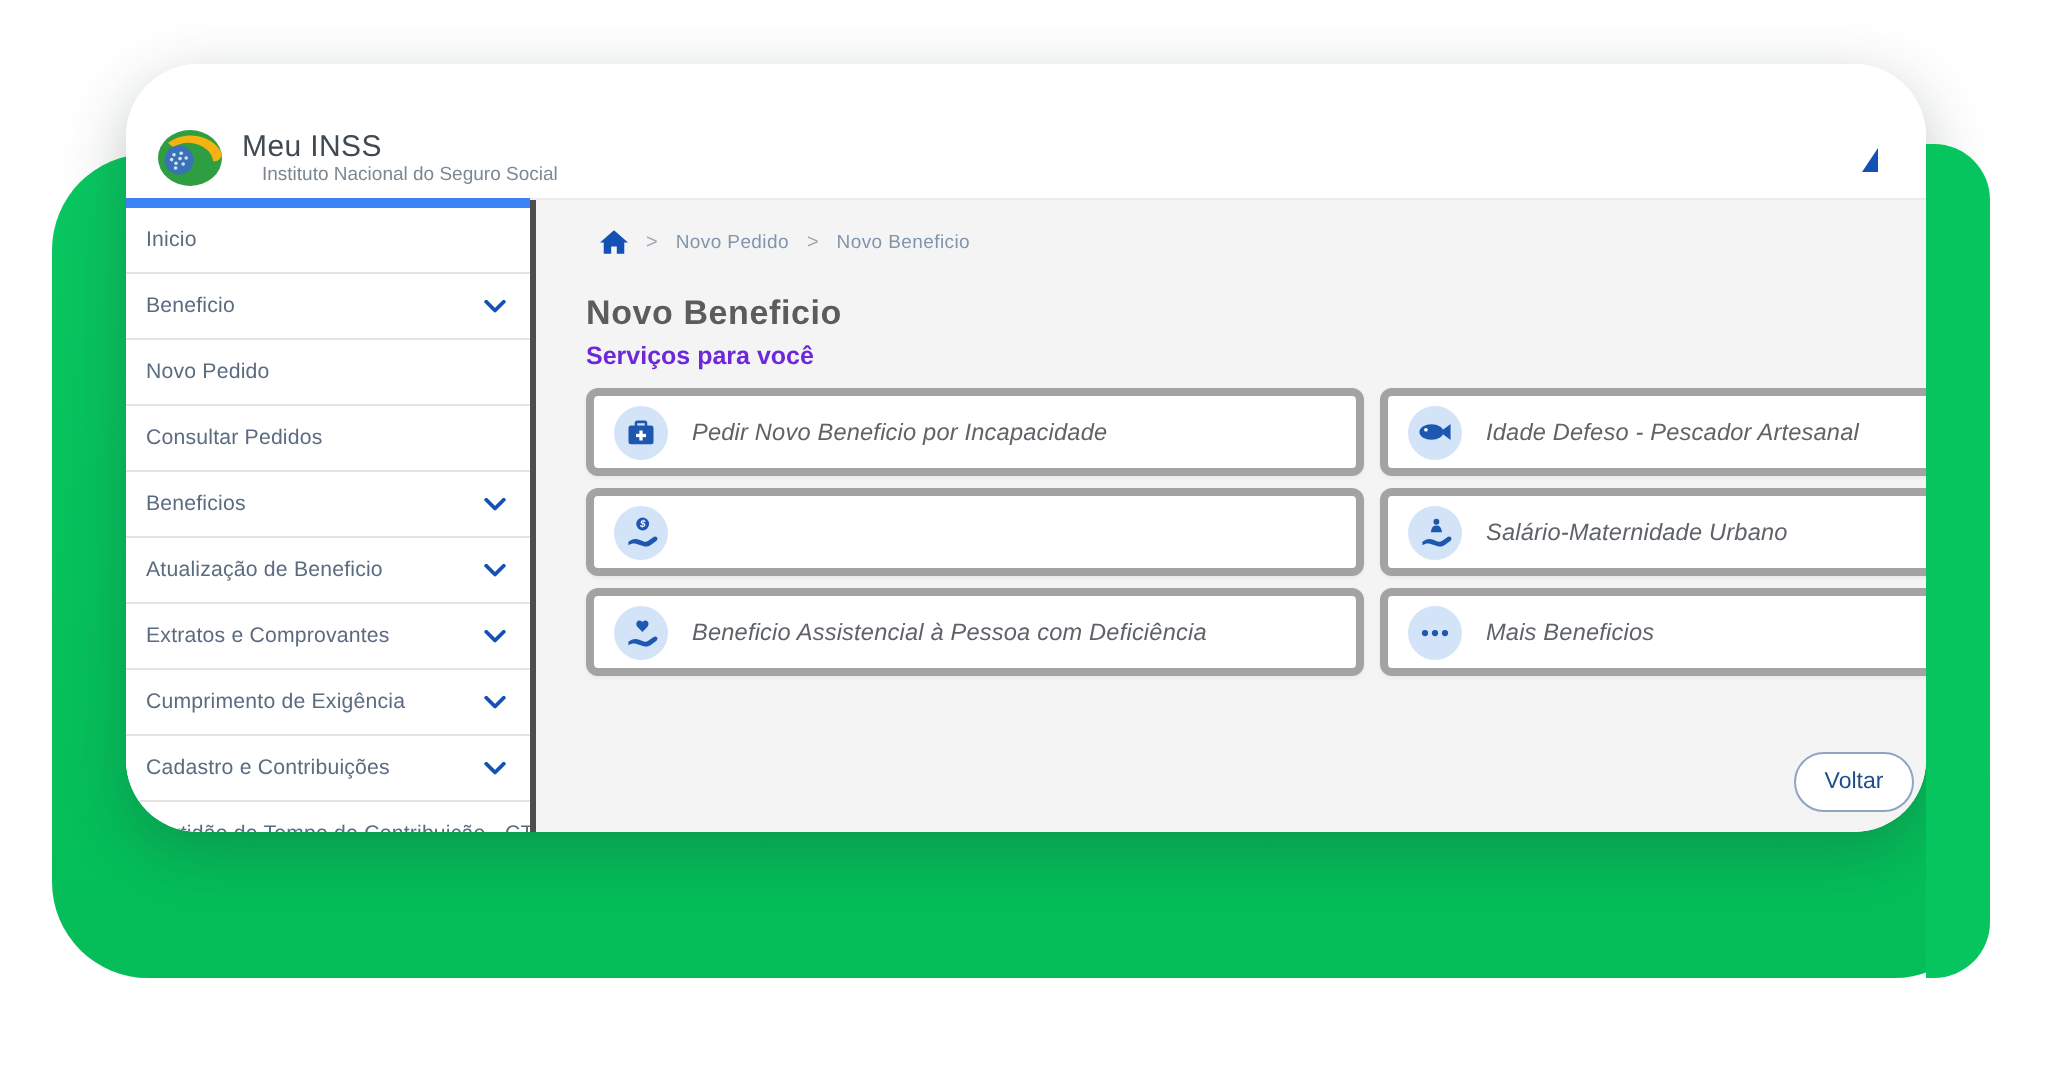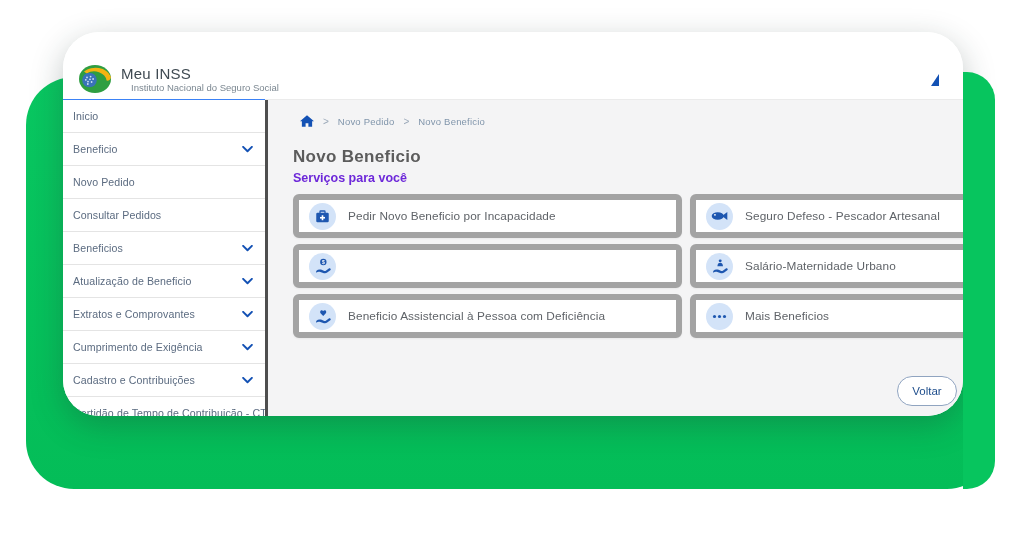--- a/index.html
+++ b/index.html
@@ -20,39 +20,39 @@
   .win-header { position:relative; height:68px; background:#fff; border-bottom:1px solid #ebebeb;
     display:flex; align-items:flex-end; padding:0 0 5px 15px; }
   .logo { width:34px; height:30px; margin-right:9px; flex:0 0 auto; }
   .brand-title { font-size:15px; color:#3f4a52; letter-spacing:.2px; line-height:16px; }
   .brand-sub { font-size:9.5px; color:#7b8791; line-height:12px;padding-left:10px; }
   .header-fragment { position:absolute; right:24px; top:42px; width:0; height:0;
     border-left:8px solid transparent; border-bottom:12px solid #1351b4; }
 
   
   .win-body { display:flex; height:370px; position:relative; }
-  .sidebar { width:202px; background:#fff; border-top:1px solid #3b82f6; margin-top:-1px; }
+  .sidebar { width:202px; background:#fff; border-top:5px solid #3b82f6; margin-top:-1px; }
   .sb-item { height:33px; display:flex; align-items:center; justify-content:space-between;
     padding:0 12px 0 10px; border-bottom:1px solid #e4e4e4; cursor:pointer; }
   .sb-label { font-size:10.6px; color:#5b6b80; letter-spacing:.1px; white-space:nowrap; }
   .sb-chevron { flex:0 0 auto; margin-left:4px; display:flex; }
   .v-divider { width:3px; height:333px; background:#4e4e4e; flex:0 0 auto; }
 
   .content { flex:1; background:#f4f4f5; padding:12px 0 0 25px; position:relative; overflow:hidden; }
 
   .breadcrumb { display:flex; align-items:center; gap:9px; margin-left:7px; height:18px; }
   .bc-sep { font-size:10px; color:#9aa8b8; }
   .bc-link { font-size:9.5px; color:#8095ab; letter-spacing:.2px; }
 
   .page-title { margin-top:17px; font-size:17px; color:#5c5c5c; letter-spacing:.3px; }
   .section-subtitle { margin-top:4px; font-size:12.5px; font-weight:bold; color:#6d28d9; }
 
   .cards { margin-top:9px; display:grid; grid-template-columns:389px 284px; gap:6px 8px; width:690px; }
-  .card { height:44px; background:#fff; border:6px solid #a3a3a3; border-radius:6px;
-    box-shadow:0 1px 2px rgba(0,0,0,.05); display:flex; align-items:center; padding-left:10px; cursor:pointer; }
+  .card { height:44px; background:#fff; border:4px solid #a3a3a3; border-radius:6px;
+    box-shadow:0 1px 2px rgba(0,0,0,.05); display:flex; align-items:center; padding-left:10px; cursor:pointer;font-style:italic; }
   .card-icon { width:27px; height:27px; border-radius:50%; background:#d3e3f8; flex:0 0 auto;
     display:flex; align-items:center; justify-content:center; }
   .card-label { margin-left:12px; font-size:11.8px; color:#5f6368; letter-spacing:.1px; white-space:nowrap; }
 
   .back-btn { position:absolute; top:276px; right:6px; width:60px; height:30px; border-radius:16px;
     background:#fff; border:1px solid #90a4c0; color:#1f4e8c; font-size:11.5px;
     font-family:"Liberation Sans", sans-serif; cursor:pointer; display:flex; align-items:center; justify-content:center; }
 </style>
 </head>
 <body>
@@ -185,21 +185,21 @@
               <span class="card-label">Pedir Novo Beneficio por Incapacidade</span>
             </div>
             <div class="card">
               <span class="card-icon">
                 <svg width="17" height="12" viewBox="0 0 24 16">
                   <ellipse cx="9.5" cy="8" rx="8.5" ry="5.4" fill="#1e57b0"></ellipse>
                   <path d="M15.5 8l7.5-5.7v11.4z" fill="#1e57b0"></path>
                   <circle cx="5.6" cy="6.4" r="1.3" fill="#fff"></circle>
                 </svg>
               </span>
-              <span class="card-label">Seguro Defeso - Pescador Artesanal</span>
+              <span class="card-label">Idade Defeso - Pescador Artesanal</span>
             </div>
             <div class="card">
               <span class="card-icon">
                 <svg width="16" height="16" viewBox="0 0 24 24">
                   <circle cx="12.5" cy="6" r="4.8" fill="#1e57b0"></circle>
                   <text x="12.5" y="8.6" font-size="7.5" fill="#ffffff" text-anchor="middle" font-weight="bold" font-family="sans-serif">$</text>
                   <path d="M1.8 19.4c2.5-2.3 5.3-2.8 8.2-1.6l3.2 1.3c1.2.5 2.5.3 3.5-.5l4-2.9c.8-.6 1.9-.5 2.5.3.6.8.5 1.9-.3 2.5l-4.6 3.4c-1.4 1-3.2 1.3-4.9.8l-5.4-1.7c-2.2-.7-4.3-.3-6.2 1z" fill="#1e57b0"></path>
                 </svg>
               </span>
             </div>

